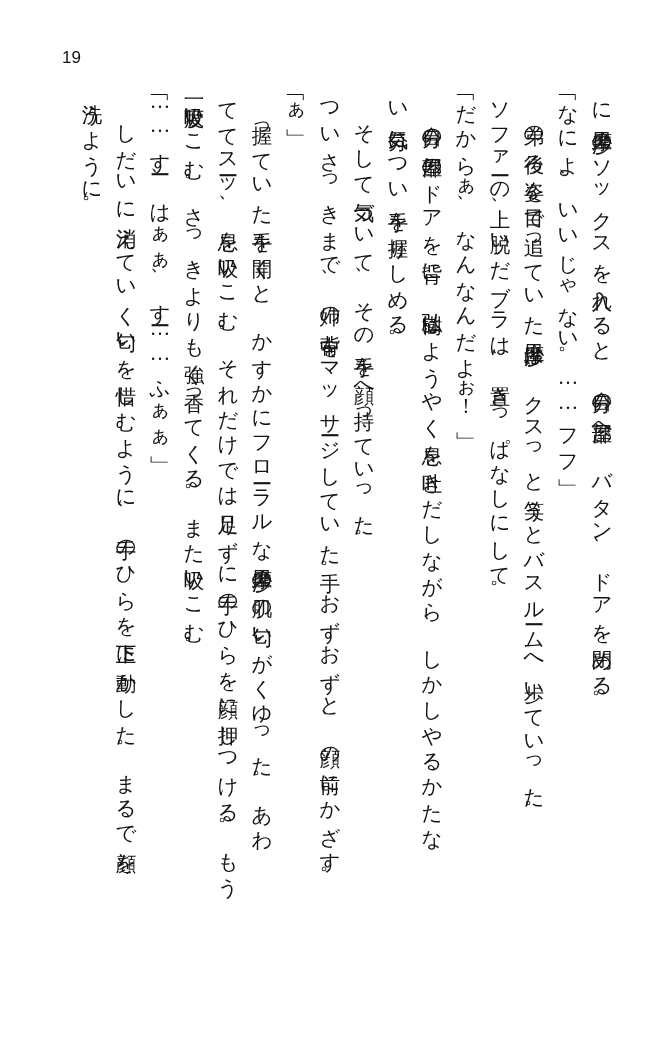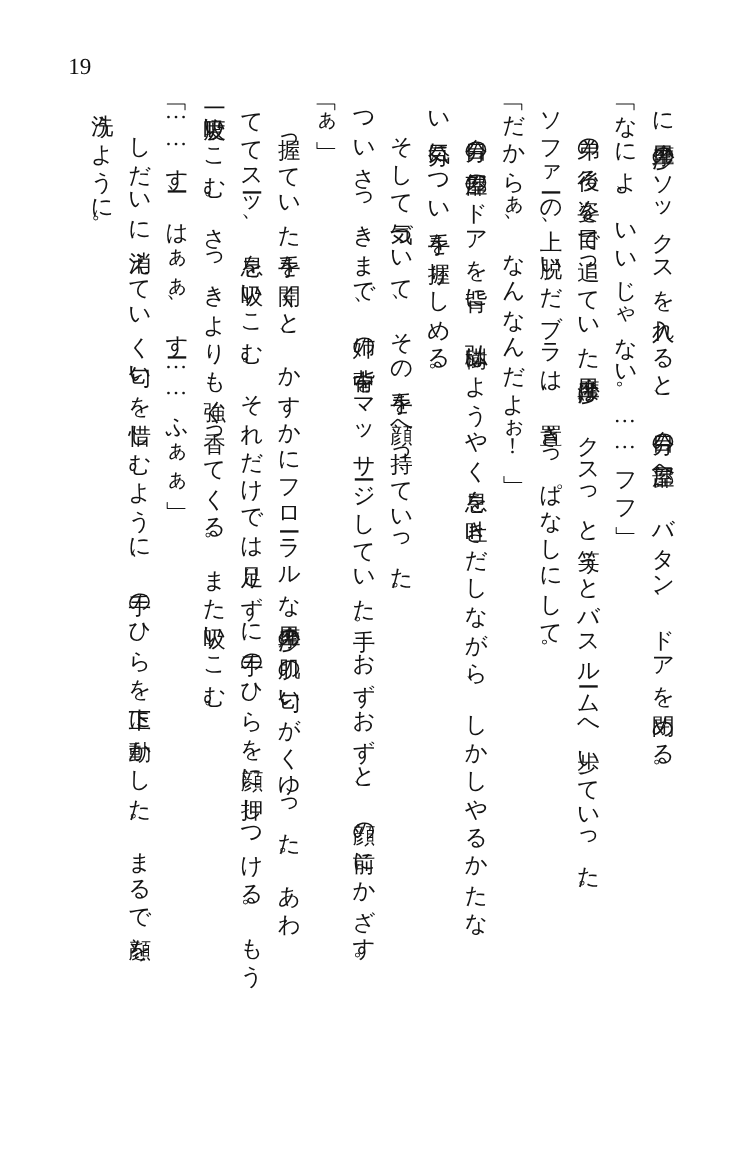--- a/index.html
+++ b/index.html
@@ -13,22 +13,22 @@
     height: 1050px;
     background: #ffffff;
     overflow: hidden;
     font-family: "Liberation Serif", "DejaVu Serif", serif;
     color: #1a1a1a;
   }
   .page-number {
     position: absolute;
     top: 48px;
     left: 62px;
-    font-size: 21px;
-    font-family: Liberation Serif, serif;
+    font-size: 17px;
+    font-family: Liberation Sans, sans-serif;
     color: #111111;
     letter-spacing: 0;
   }
   .text-block {
     position: absolute;
     top: 88px;
     right: 56px;
     height: 910px;
     width: 560px;
     display: flex;

